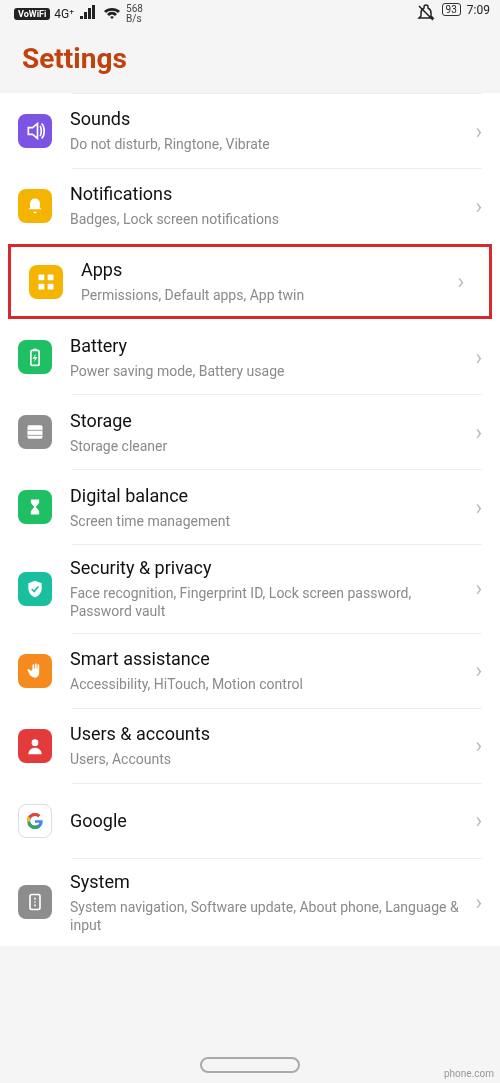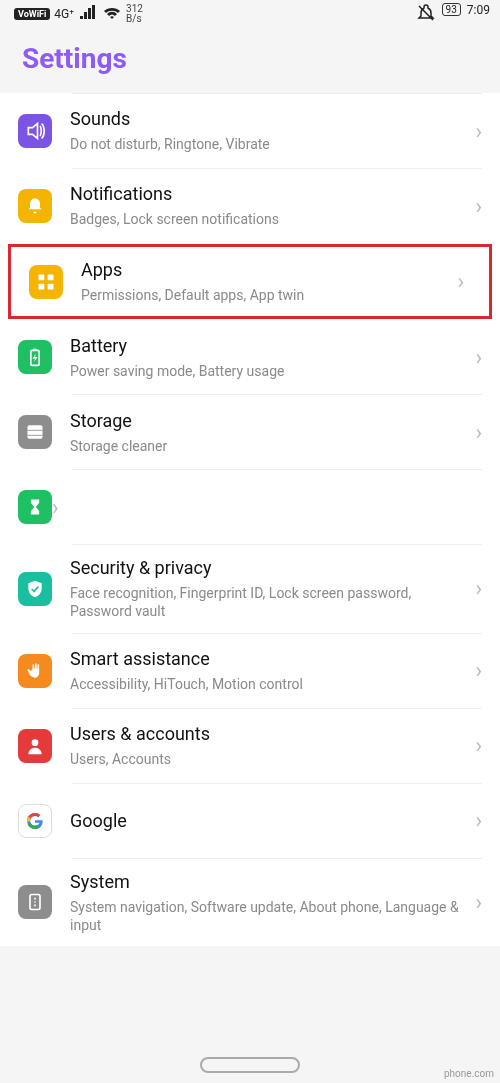--- a/index.html
+++ b/index.html
@@ -3,21 +3,21 @@
   <meta charset="utf-8">
   <style>
     * { margin: 0; padding: 0; box-sizing: border-box; font-family: -apple-system, BlinkMacSystemFont, "Segoe UI", Roboto, Arial, sans-serif; }
     body { width: 500px; height: 1083px; background: #f5f5f5; overflow: hidden; position: relative; }
     .status-bar { height: 28px; display: flex; justify-content: space-between; align-items: center; padding: 0 10px 0 14px; font-size: 12px; color: #222; background: #f5f5f5; }
     .status-left { display: flex; align-items: center; gap: 4px; }
     .vowifi-badge { background: #222; color: #fff; padding: 1px 4px; border-radius: 3px; font-size: 9px; font-weight: bold; }
     .net-rate { font-size: 10px; line-height: 1; color: #444; }
     .status-right { display: flex; align-items: flex-start; gap: 6px; }
     .batt-box { border: 1px solid #333; border-radius: 3px; padding: 0 3px; font-size: 10px; }
-    .header { padding: 14px 22px 18px; font-size: 28px; font-weight: 700; color: #8b5cf6; background: #f5f5f5; }
+    .header { padding: 14px 22px 18px; font-size: 28px; font-weight: 700; color: #c2410c; background: #f5f5f5; }
     .list { background: #fff; }
     .row { display: flex; align-items: center; padding: 12px 18px 12px 18px; min-height: 74px; background: #fff; }
     .row-highlight { border: 3px solid #d9272e; margin: 0 8px; padding-right: 25px; }
     .icon-box { width: 34px; height: 34px; border-radius: 8px; display: flex; align-items: center; justify-content: center; flex-shrink: 0; }
     .content { flex: 1; padding-left: 18px; padding-right: 6px; }
     .title { font-size: 18px; color: #111; font-weight: 400; }
     .sub { font-size: 14px; color: #8a8a8a; margin-top: 6px; line-height: 1.3; }
     .chev { color: #bbb; font-size: 22px; flex-shrink: 0; }
     .divider { height: 1px; background: #eee; margin-left: 72px; margin-right: 18px; }
     .nav-pill { position: absolute; bottom: 10px; left: 50%; transform: translateX(-50%); width: 100px; height: 16px; border: 2px solid #aaa; border-radius: 20px; background: transparent; }
@@ -35,21 +35,21 @@
       <svg viewBox="0 0 20 20">
           <path d="M2 16h3v-3H2zM6 16h3V9H6zM10 16h3V5h-3zM14 16h3V2h-3z" fill="#222"></path>
         </svg>
     </span>
     <span>
       <svg viewBox="0 0 20 20">
           <path d="M10 16l-2-2c1-1 3-1 4 0zm-5-5c3-3 7-3 10 0l-2 2c-2-2-4-2-6 0zm-3-3c4-4 12-4 16 0l-2 2c-3-3-9-3-12 0z" fill="#222"></path>
         </svg>
     </span>
     <div class="net-rate">
-      <div>312</div>
+      <div>568</div>
       <div>B/s</div>
     </div>
   </div>
   <div class="status-right">
     <span>
       <svg viewBox="0 0 20 20">
           <path d="M10 2c-1 0-2 1-2 2v1c-2 1-3 3-3 5v3l-2 2h14l-2-2v-3c0-2-1-4-3-5V4c0-1-1-2-2-2zM3 3l14 14" stroke="#222" stroke-width="1.5" fill="none"></path>
         </svg>
     </span>
     <span class="batt-box">
@@ -134,20 +134,24 @@
       </div>
       <div class="chev">›</div>
     </div>
     <div class="divider"></div>
     <div class="row">
       <div class="icon-box" style="background:#1fbf63;">
         <svg viewBox="0 0 24 24">
           <path d="M7 3h10v4l-4 5 4 5v4H7v-4l4-5-4-5z" fill="#fff"></path>
         </svg>
       </div>
+      <div class="content">
+        <div class="title">Digital balance</div>
+        <div class="sub">Screen time management</div>
+      </div>
       <div class="chev">›</div>
     </div>
     <div class="divider"></div>
     <div class="row">
       <div class="icon-box" style="background:#1abfa0;">
         <svg viewBox="0 0 24 24">
           <path d="M12 2l8 3v6c0 5-3 9-8 11-5-2-8-6-8-11V5z" fill="#fff"></path>
           <path d="M8 12l3 3 5-6" stroke="#1abfa0" stroke-width="2" fill="none"></path>
         </svg>
       </div>

